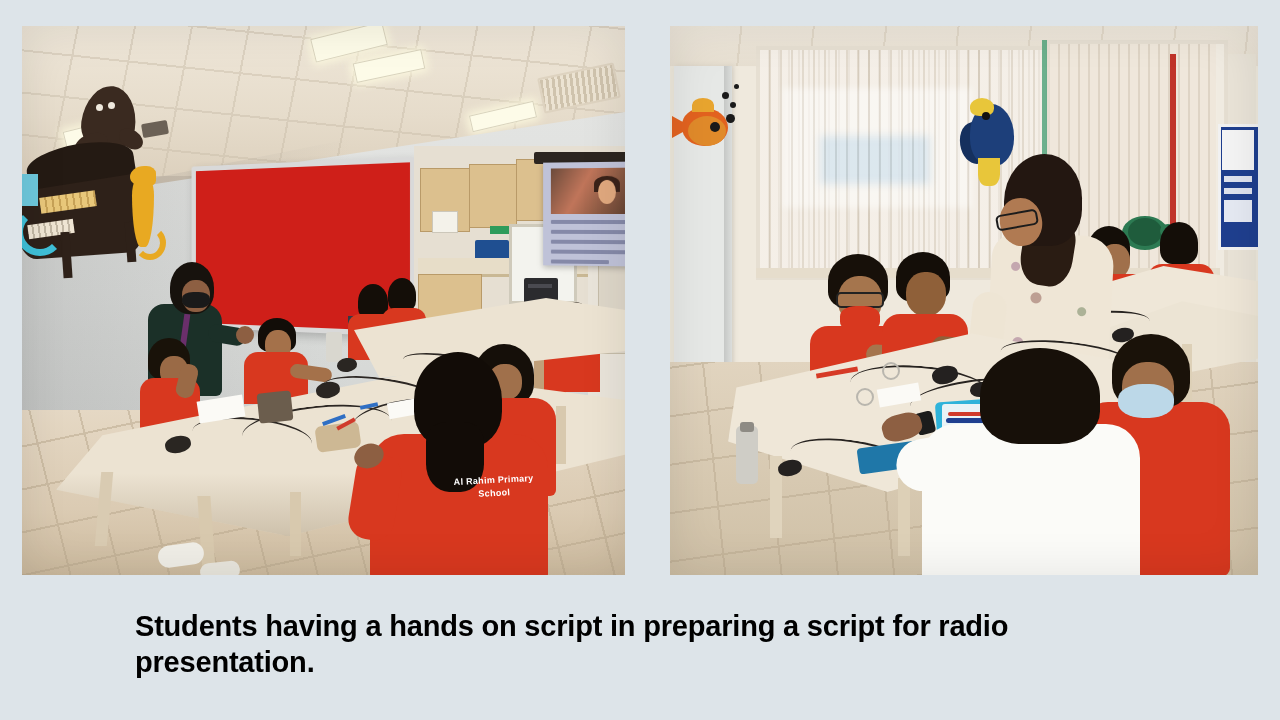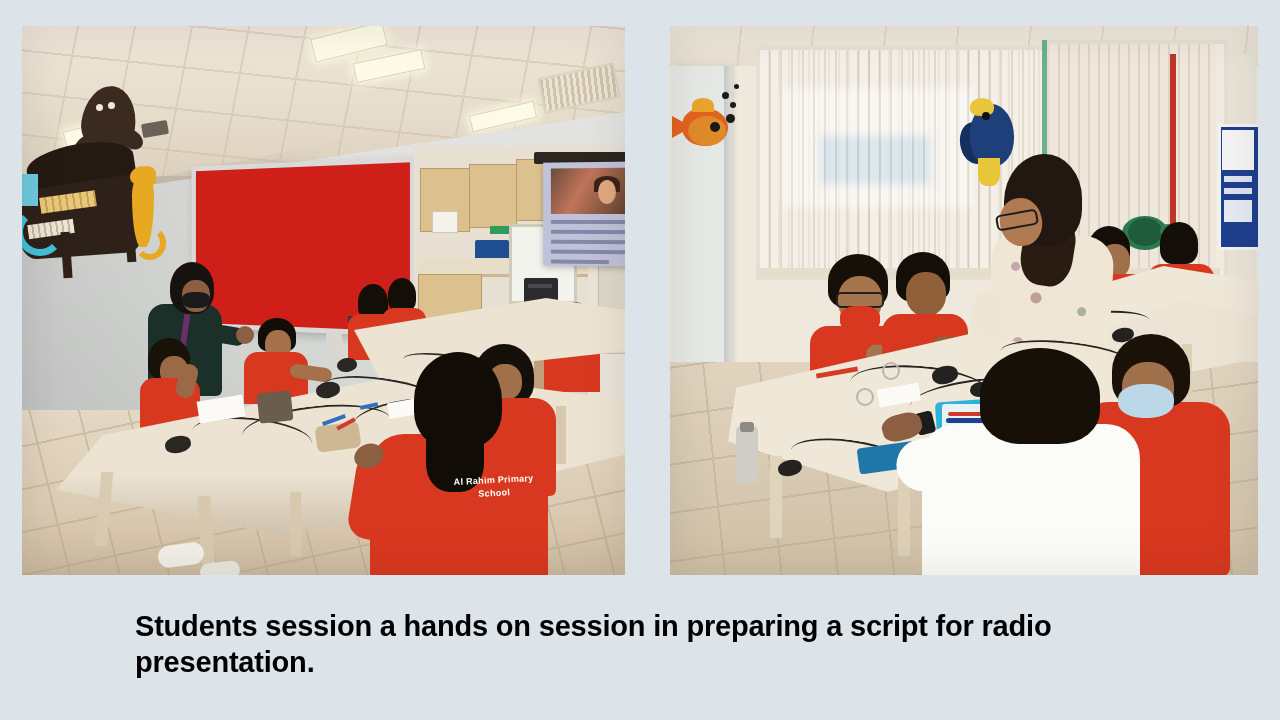--- a/index.html
+++ b/index.html
@@ -697,15 +697,15 @@
     <div class="layer rp-fg-body"></div>
     <div class="layer rp-fg-collar"></div>
     <div class="layer rp-fg-arm"></div>
     <div class="layer rp-fg-watch"></div>
     <div class="layer rp-fg-hand"></div>
     <div class="layer rp-fg-hair"></div>
 
     <div class="layer vig"></div>
   </div>
 
-  <div id="caption">Students session a hands on session in preparing a script for radio presentation.</div>
+  <div id="caption">Students having a hands on script in preparing a script for radio presentation.</div>
 
 </div>
 
 </body></html>

